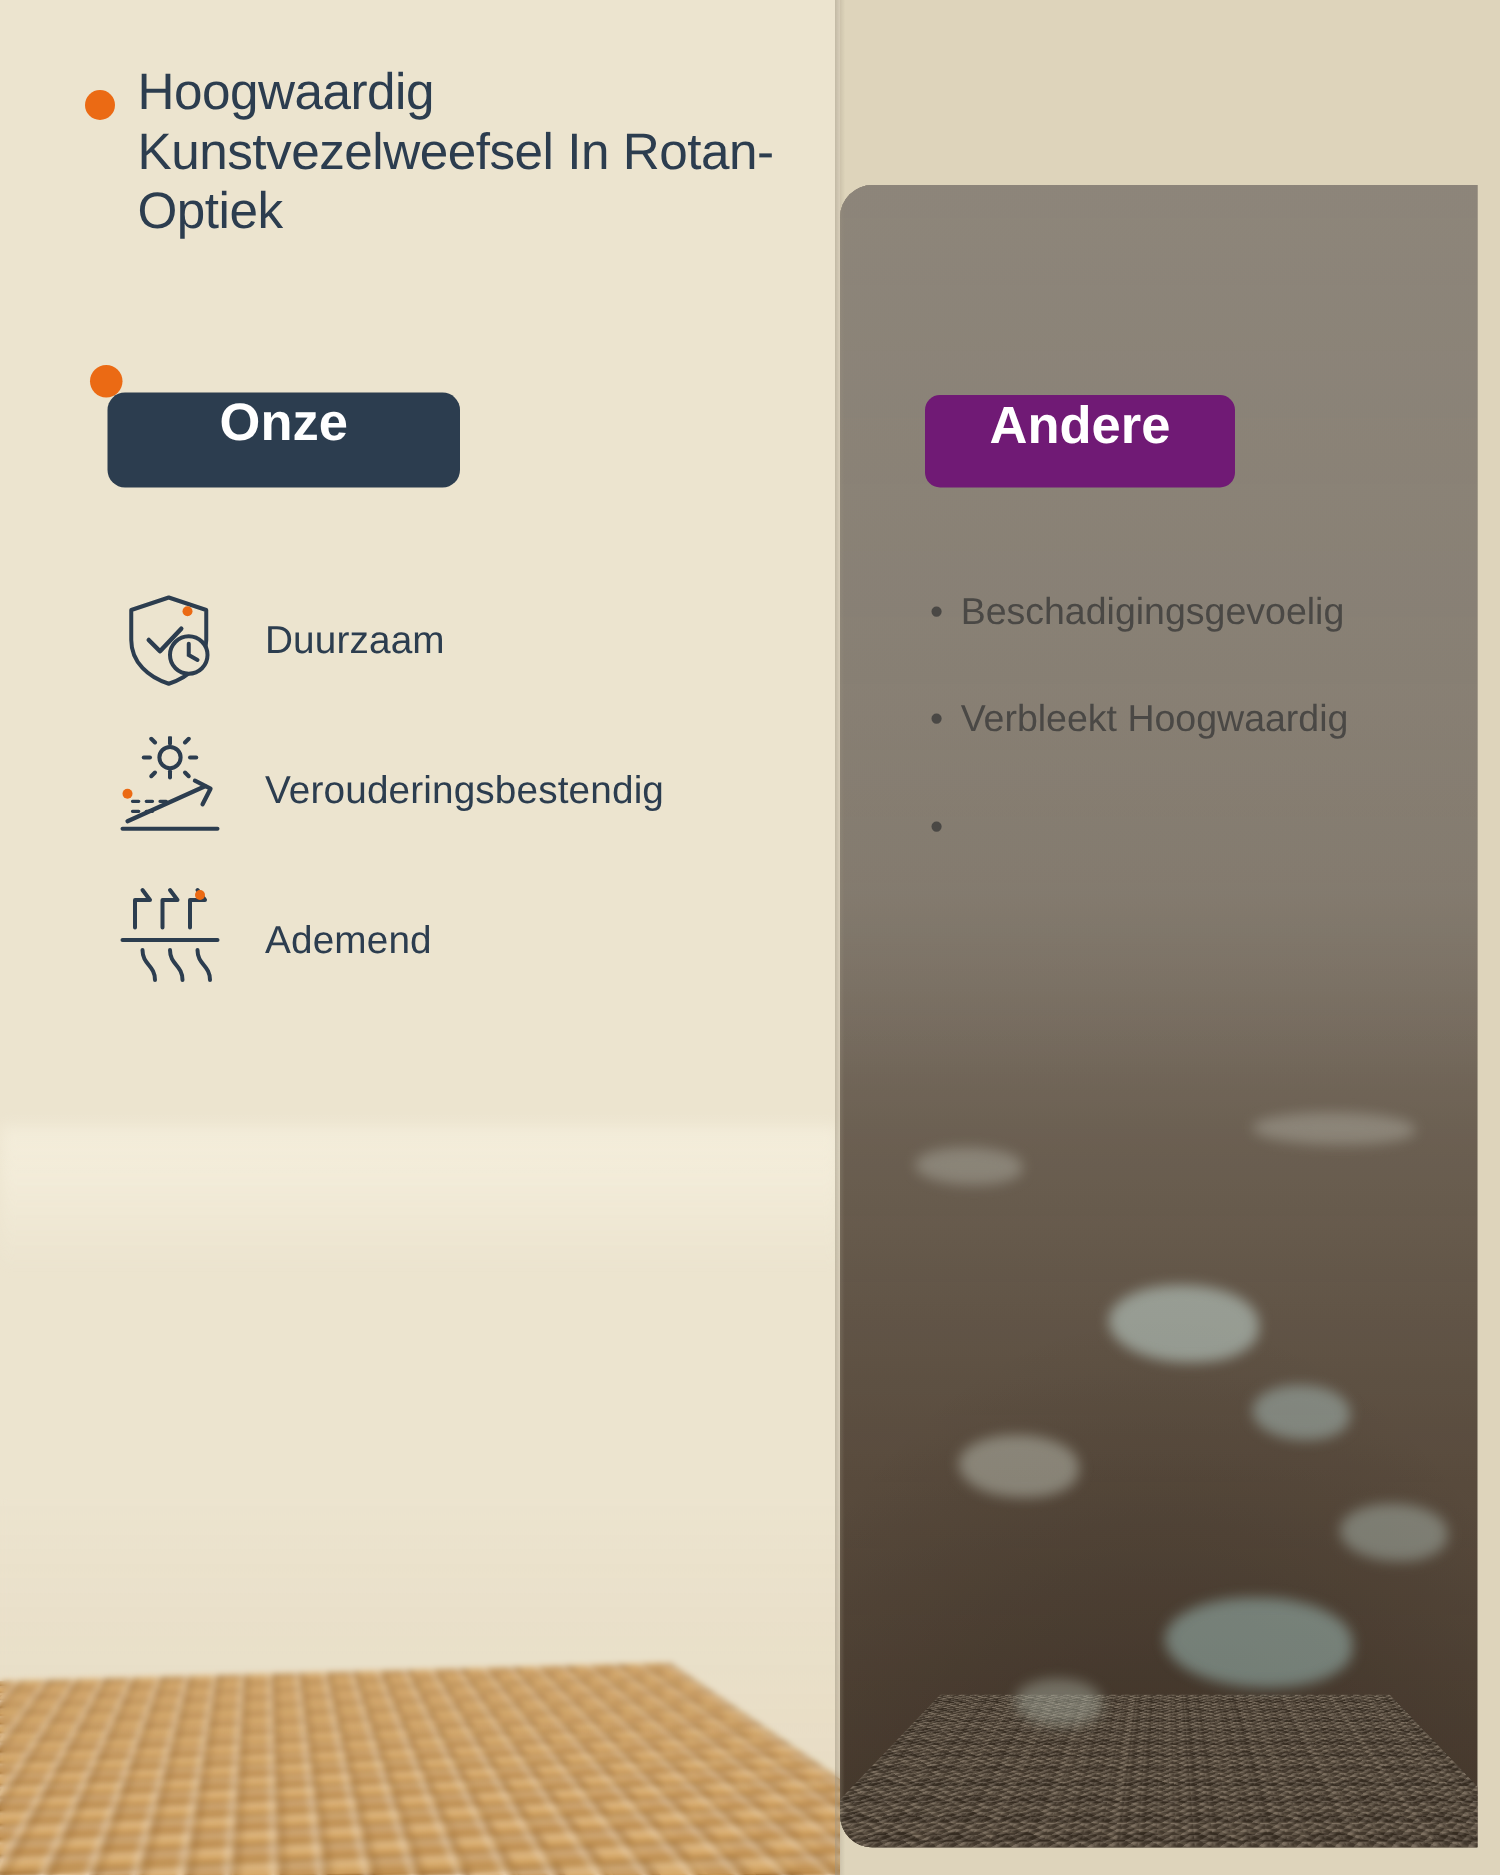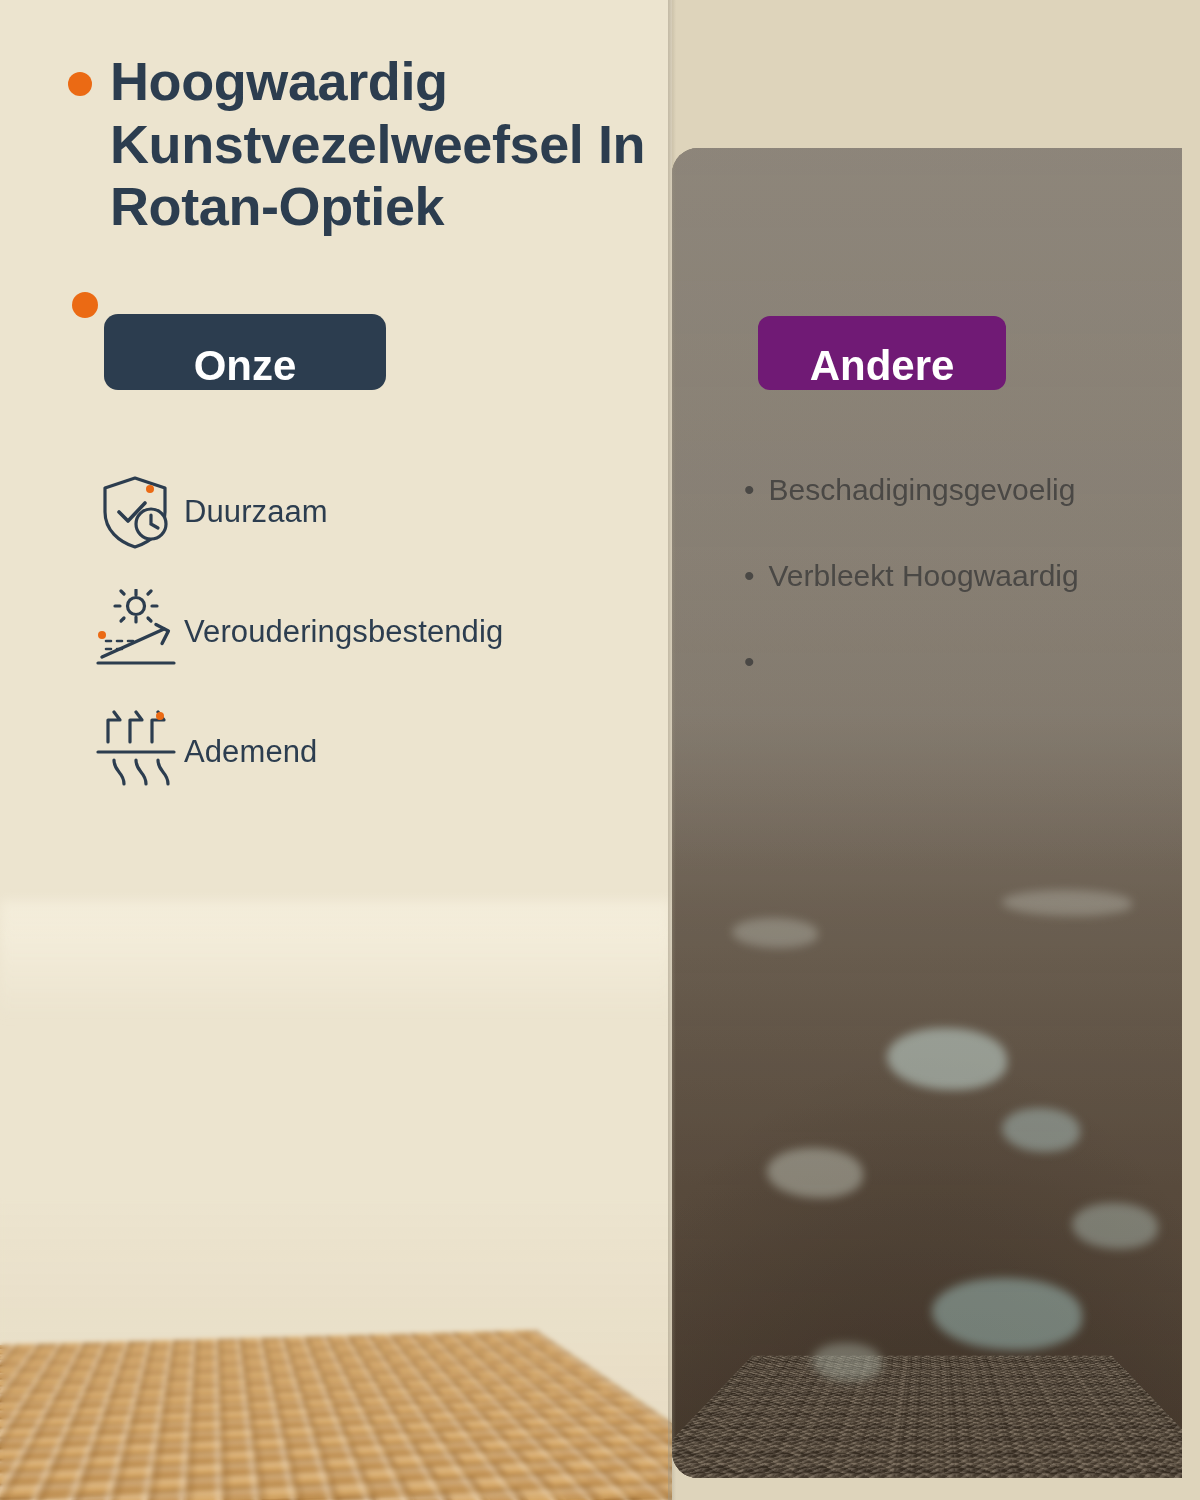--- a/index.html
+++ b/index.html
@@ -115,43 +115,42 @@
     position: absolute; inset: 0;
     background: linear-gradient(to bottom, rgba(120,114,104,0.28), rgba(60,50,40,0.18));
     pointer-events: none;
   }
 
   
   .headline {
     position: absolute;
     left: 110px; top: 50px;
     width: 580px;
-    font-size: 54px;
+    font-size: 41px;
     line-height: 1.16;
-    font-weight: 700;
+    font-weight: 400;
     color: #2c3d4f;
     letter-spacing: -0.4px;
   }
   .bullet-dot {
     position: absolute;
     width: 24px; height: 24px;
     border-radius: 50%;
     background: #eb6a14;
   }
   .dot-head { left: 68px; top: 72px; }
   .dot-onze { left: 72px; top: 292px; width: 26px; height: 26px; }
 
   .tag {
     position: absolute;
-    display: flex; align-items: flex-end; justify-content: center;
+    display: flex; align-items: flex-start; justify-content: center;
     border-radius: 14px;
     color: #ffffff;
     font-size: 42px;
     font-weight: 700;
-    margin-left: 18px;
   }
   .tag-onze {
     left: 86px; top: 314px;
     width: 282px; height: 76px;
     background: #2c3d4f;
   }
   .tag-andere {
     left: 740px; top: 316px;
     width: 248px; height: 74px;
     background: #701a75;
@@ -160,20 +159,21 @@
 
   .feature-list {
     position: absolute;
     left: 88px; top: 452px;
     width: 560px;
   }
   .feature {
     display: flex;
     align-items: center;
     height: 120px;
+    gap: 28px;
   }
   .feature-icon {
     width: 96px; height: 86px;
     flex: 0 0 96px;
     display: flex; align-items: center; justify-content: center;
   }
   .feature-label {
     font-size: 31px;
     color: #2c3d4f;
     font-weight: 400;

